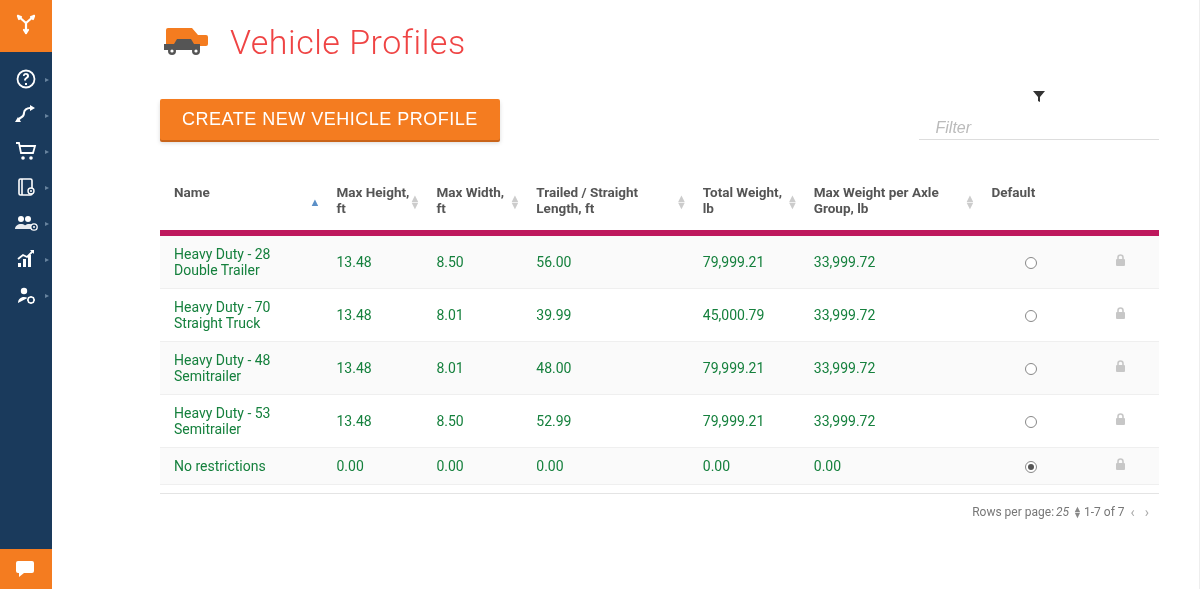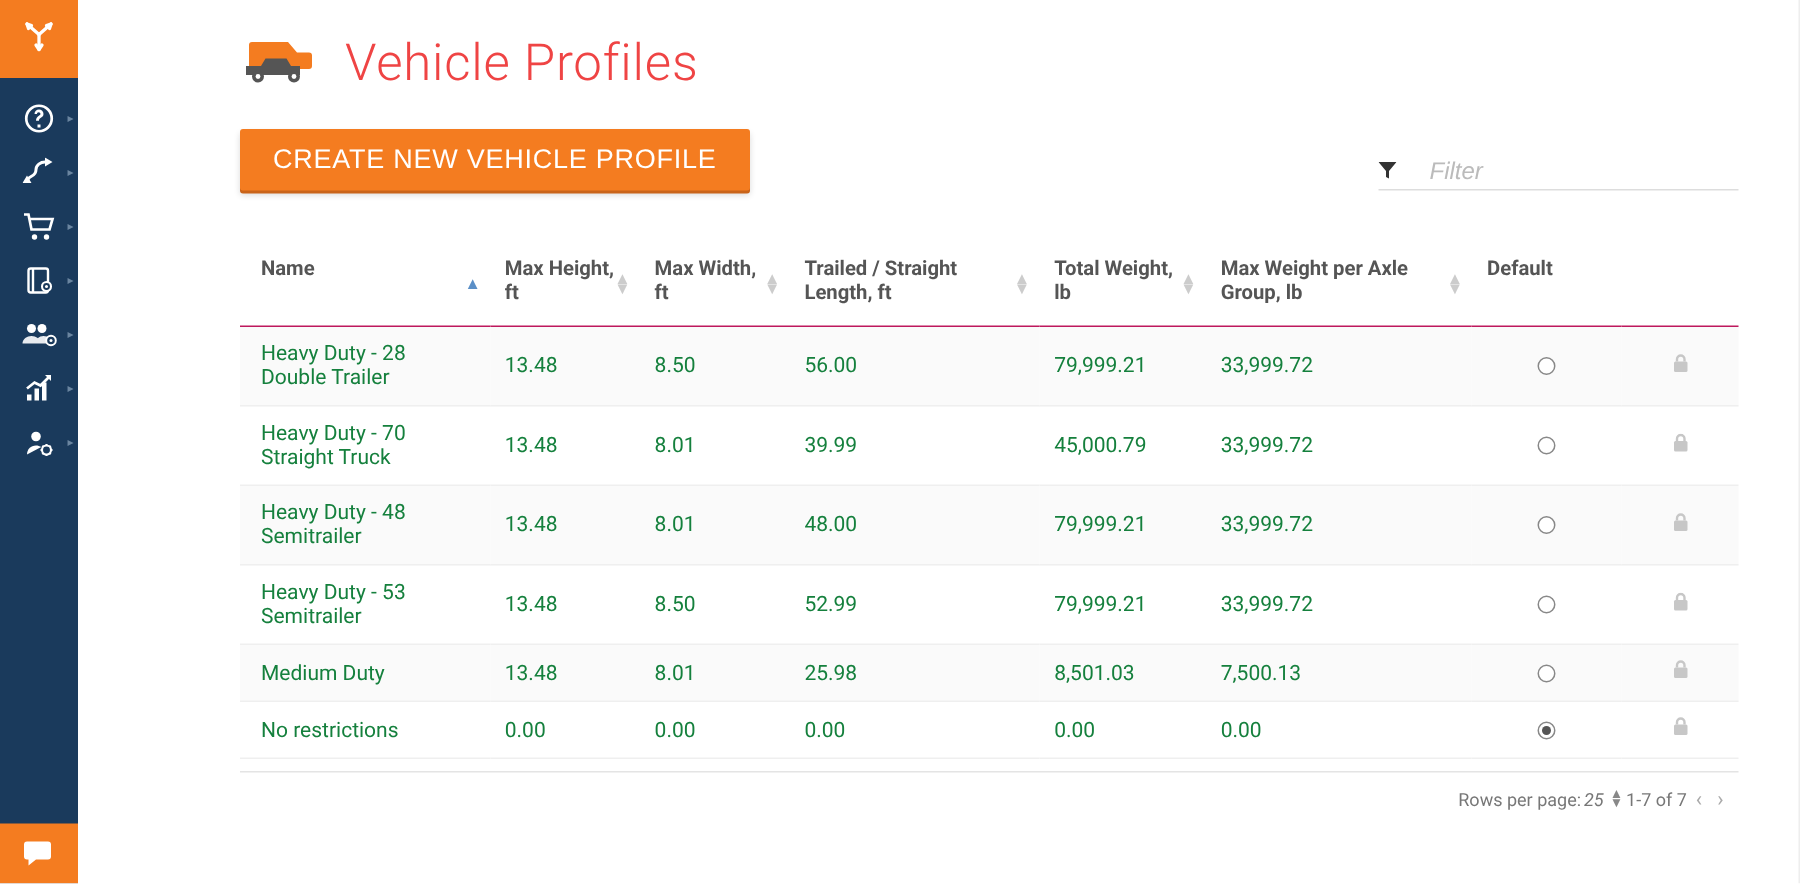--- a/index.html
+++ b/index.html
@@ -14,26 +14,26 @@
   .side-item .ico { color:#fff; font-size:18px; display:flex; align-items:center; justify-content:center; width:24px;}
   .side-item::after { content:"▸"; position:absolute; right:3px; top:50%; transform:translateY(-50%); font-size:8px; color:#6a85a0; }
   .chat-sq { position:absolute; bottom:0; left:0; width:52px; height:40px; background:#f47c20; display:flex; align-items:center; justify-content:center; cursor:pointer;}
   .chat-sq svg { display:block;}
   
   .main { flex:1; padding:10px 40px 10px 108px; display:flex; flex-direction:column; }
   .title-row { display:flex; align-items:center; gap:14px; margin-top:10px;}
   .title-text { font-size:34px; font-weight:300; color:#ef4444; letter-spacing:0.5px;}
   .action-row { display:flex; align-items:flex-end; justify-content:space-between; margin-top:22px;}
   .create-btn { background:#f47c20; color:#fff; border:none; padding:10px 22px; font-size:18px; letter-spacing:0.5px; font-weight:500; border-radius:2px; box-shadow:0 2px 0 #c9641a, 0 3px 4px rgba(0,0,0,0.15); cursor:pointer; text-transform:uppercase;}
-  .filter-wrap { display:flex; align-items:center; gap:22px; border-bottom:1px solid #ddd; padding:2px 0; width:240px;}
+  .filter-wrap { display:flex; align-items:center; gap:12px; border-bottom:1px solid #ddd; padding:2px 0; width:240px;flex-direction:column;}
   .filter-input { border:none; outline:none; font-size:16px; color:#888; flex:1; background:transparent;}
   .filter-input::placeholder { color:#bbb; font-style:italic;}
   .tbl-wrap { margin-top:34px; }
   table { width:100%; border-collapse:collapse; table-layout:fixed;}
-  thead th { text-align:left; font-size:13.5px; font-weight:700; color:#555; padding:10px 10px 14px 10px; border-bottom:1px solid #be185d; vertical-align:top; position:relative;}
+  thead th { text-align:left; font-size:13.5px; font-weight:700; color:#555; padding:10px 10px 14px 10px; border-bottom:6px solid #be185d; vertical-align:top; position:relative;}
   thead th:first-child { padding-left:14px;}
   thead th .sort-handle { position:absolute; right:6px; top:50%; transform:translateY(-50%); font-size:11px; line-height:7px; color:#ccc; cursor:pointer;}
   thead th .sort-asc { color:#5b8fc7;}
   tbody td { font-size:14px; color:#15803d; padding:10px 10px; border-bottom:1px solid #efefef; vertical-align:middle;}
   tbody td:first-child { padding-left:14px;}
   tbody tr:nth-child(odd) td { background:#fafafa;}
   .radio-cell { text-align:center;}
   .radio-dot { width:12px; height:12px; border:1px solid #888; border-radius:50%; display:inline-block; vertical-align:middle; position:relative; cursor:pointer; background:#fff;}
   .radio-dot.checked::after{ content:""; position:absolute; inset:2px; background:#555; border-radius:50%;}
   .lock-cell { text-align:center; color:#bbb;}
@@ -240,33 +240,20 @@
               <td>52.99</td>
               <td>79,999.21</td>
               <td>33,999.72</td>
               <td class="radio-cell"><span class="radio-dot"></span></td>
               <td class="lock-cell"><span><svg width="11" height="13" viewBox="0 0 11 13">
                     <rect x="1" y="5" width="9" height="7" rx="1" fill="#c7c7c7"></rect>
                     <path fill="none" stroke="#c7c7c7" stroke-width="1.6" d="M3 5V3.5a2.5 2.5 0 0 1 5 0V5"></path>
                   </svg></span></td>
             </tr>
             <tr>
-              <td>Medium Duty</td>
-              <td>13.48</td>
-              <td>8.01</td>
-              <td>25.98</td>
-              <td>8,501.03</td>
-              <td>7,500.13</td>
-              <td class="radio-cell"><span class="radio-dot"></span></td>
-              <td class="lock-cell"><span><svg width="11" height="13" viewBox="0 0 11 13">
-                    <rect x="1" y="5" width="9" height="7" rx="1" fill="#c7c7c7"></rect>
-                    <path fill="none" stroke="#c7c7c7" stroke-width="1.6" d="M3 5V3.5a2.5 2.5 0 0 1 5 0V5"></path>
-                  </svg></span></td>
-            </tr>
-            <tr>
               <td>No restrictions</td>
               <td>0.00</td>
               <td>0.00</td>
               <td>0.00</td>
               <td>0.00</td>
               <td>0.00</td>
               <td class="radio-cell"><span class="radio-dot checked"></span></td>
               <td class="lock-cell"><span><svg width="11" height="13" viewBox="0 0 11 13">
                     <rect x="1" y="5" width="9" height="7" rx="1" fill="#c7c7c7"></rect>
                     <path fill="none" stroke="#c7c7c7" stroke-width="1.6" d="M3 5V3.5a2.5 2.5 0 0 1 5 0V5"></path>

